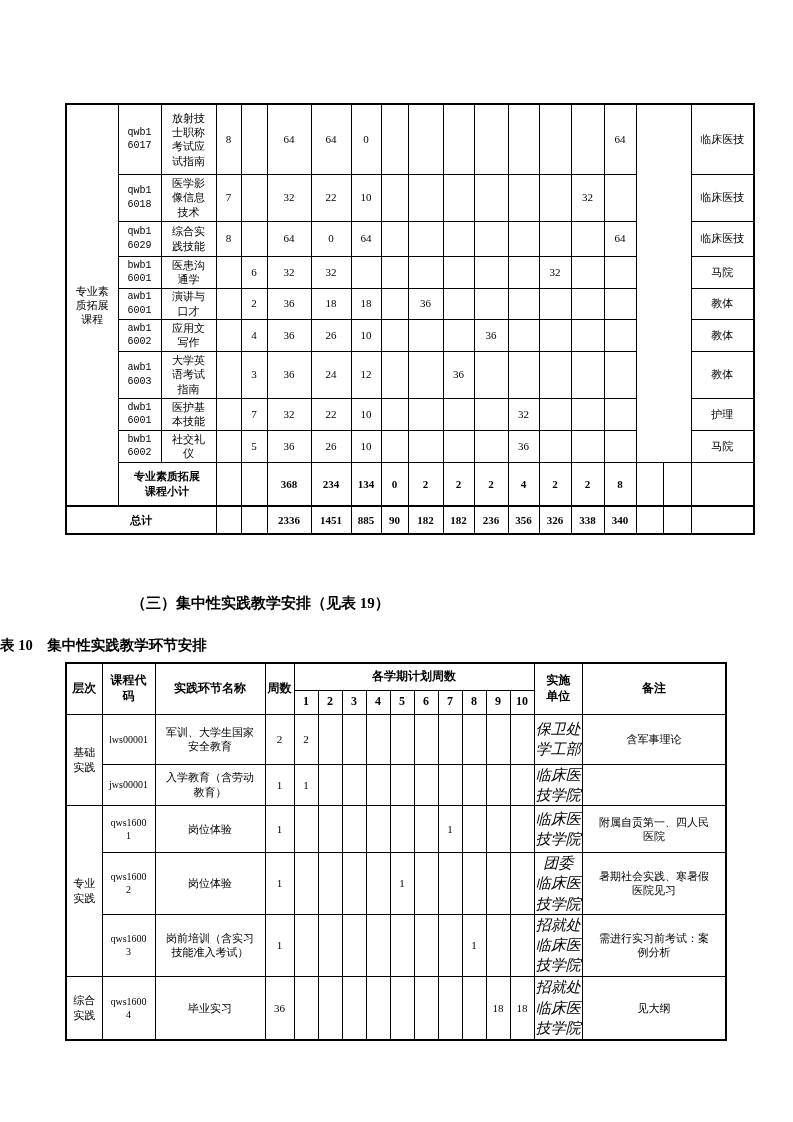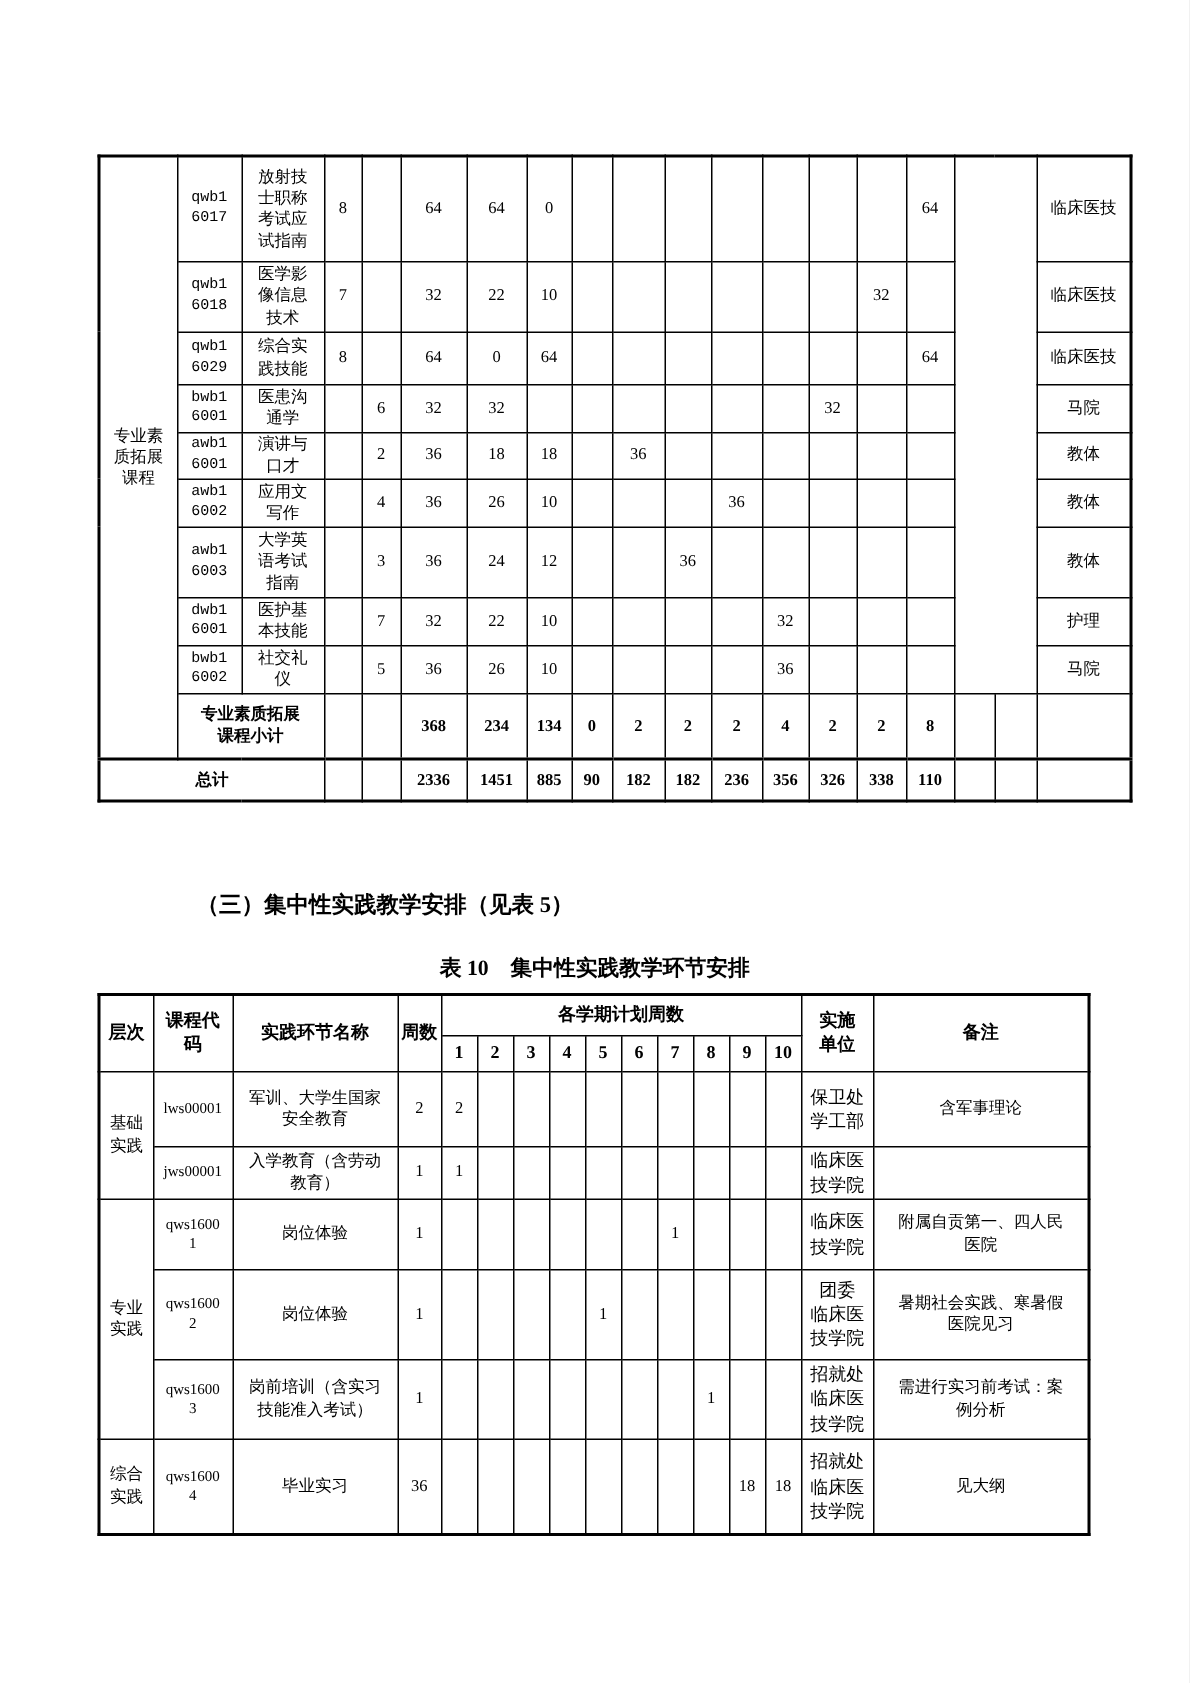--- a/index.html
+++ b/index.html
@@ -11,28 +11,28 @@
        font-size:11px; line-height:1.3; white-space:pre-line; overflow:hidden; padding:0 1px; }
   
   .t1 { position:absolute; left:65px; top:103px; width:688px; border:2px solid #000; }
   .t1 td.cat  { padding:0 8px; }
   .t1 td.name { padding:0 8px; }
   .t1 td.code { font-size:10px; line-height:1.35;font-family:Liberation Mono, monospace; }
   .t1 tr.sum td { font-weight:bold; }
   .t1 tr.grand td { font-weight:bold; border-top:2px solid #000; }
   
   .sec-heading { position:absolute; left:131px; top:594px; font-size:15px; font-weight:bold; }
-  .tbl-title   { position:absolute; left:0; top:636px; width:100%; text-align:center;
+  .tbl-title   { position:absolute; left:0; top:636px; width:100%; 
                  font-size:14.5px; font-weight:bold; }
   
   .t2 { position:absolute; left:65px; top:662px; width:660px; border:2px solid #000; }
   .t2 tr.head td { font-weight:bold; font-size:12px; }
   .t2 td.code { font-size:10px; line-height:1.3; }
   .t2 td.lvl  { padding:0 5px; }
-  .t2 td.unit { font-size:12px; line-height:1.35; }
+  .t2 td.unit { font-size:15px; line-height:1.35;font-style:italic; }
   .t2 td.rem  { font-size:11px; }
   .page-num { position:absolute; left:0; top:1032px; width:100%; text-align:center; font-size:12.5px; }
 </style>
 </head>
 <body>
 
 <div class="page">
 
   <table class="t1">
     <colgroup>
@@ -270,29 +270,29 @@
       <td>2336</td>
       <td>1451</td>
       <td>885</td>
       <td>90</td>
       <td>182</td>
       <td>182</td>
       <td>236</td>
       <td>356</td>
       <td>326</td>
       <td>338</td>
-      <td>110</td>
+      <td>340</td>
       <td></td>
       <td></td>
       <td></td>
     </tr>
   </tbody>
     </table>
 
-  <div class="sec-heading">（三）集中性实践教学安排（见表 5）</div>
+  <div class="sec-heading">（三）集中性实践教学安排（见表 19）</div>
   <div class="tbl-title">表 10　集中性实践教学环节安排</div>
 
   <table class="t2">
     <colgroup>
       <col style="width:36px">
         <col style="width:53px">
         <col style="width:110px">
         <col style="width:29px">
       <col style="width:24px">
         <col style="width:24px">

